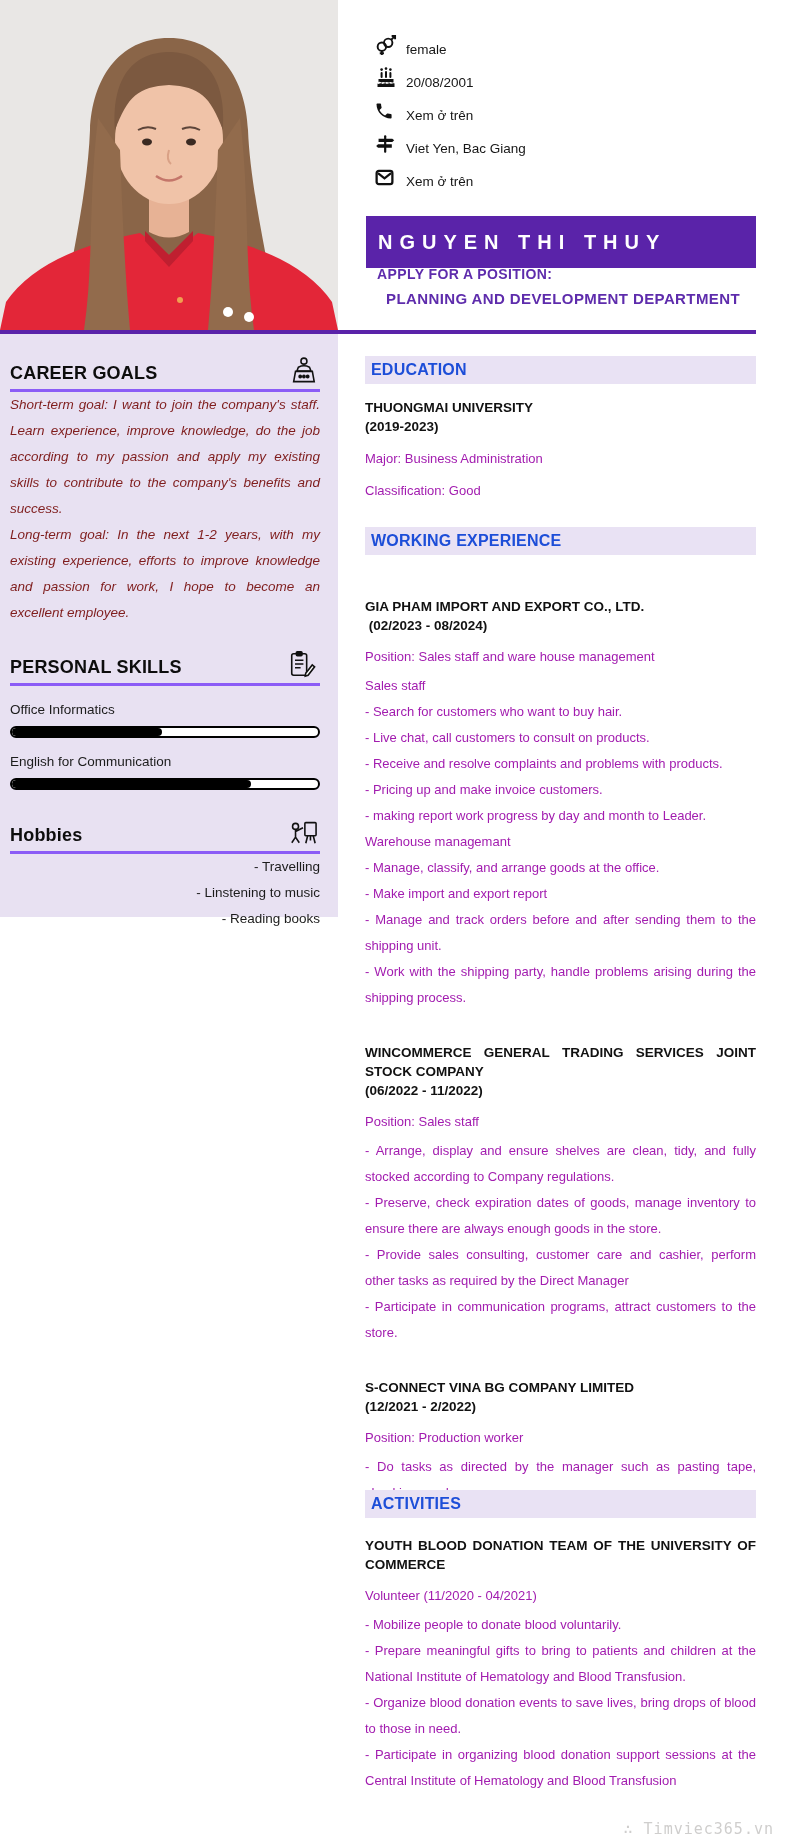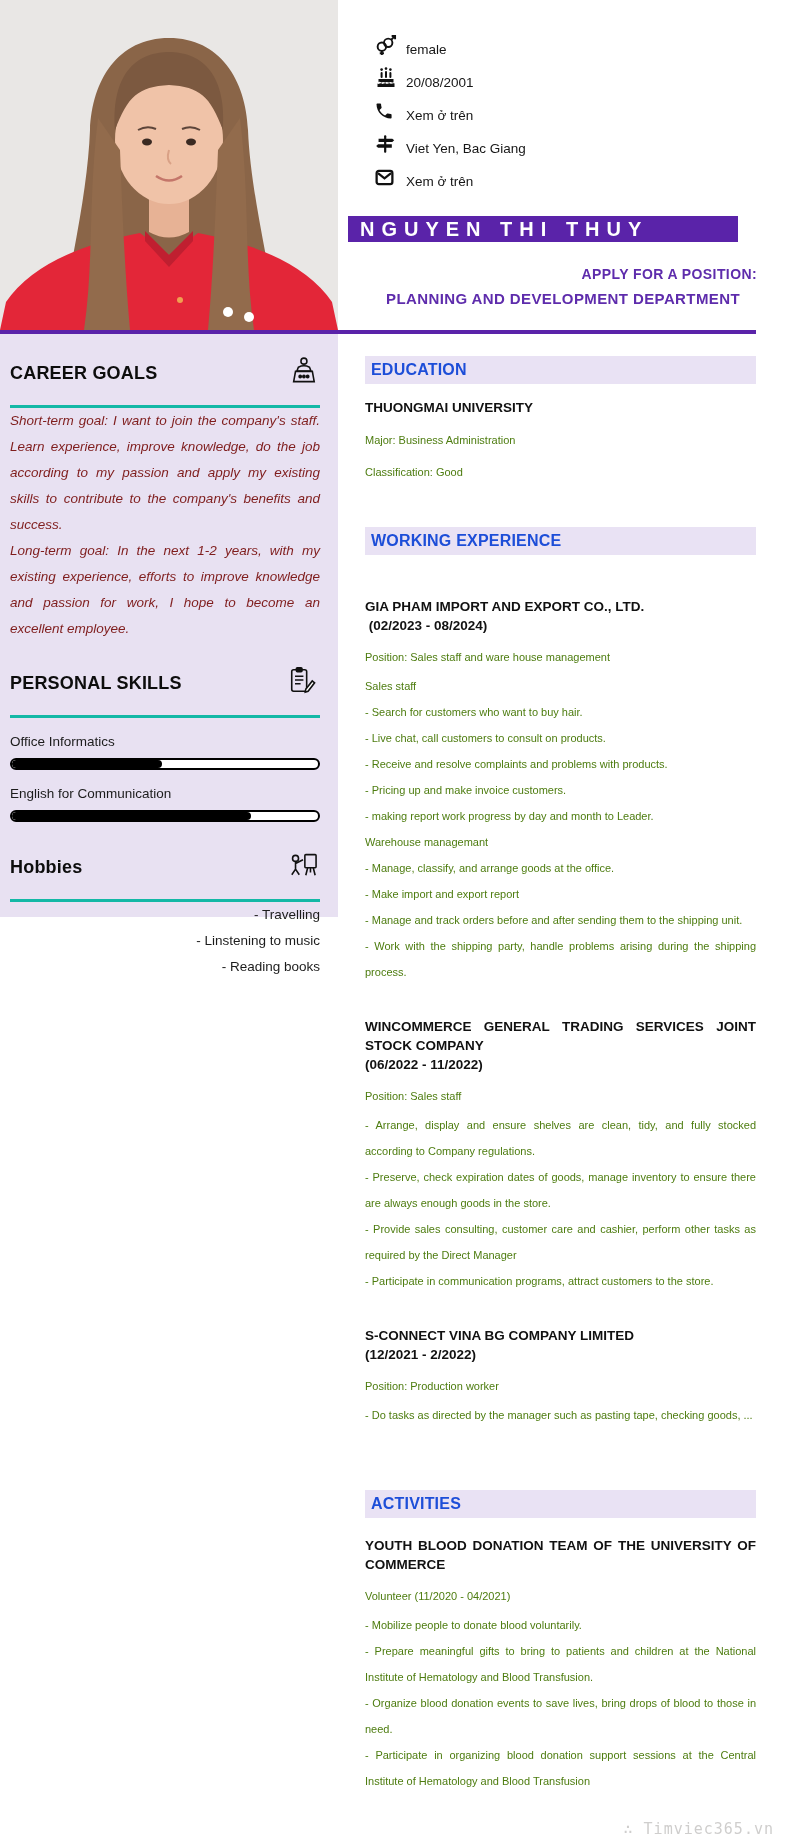--- a/index.html
+++ b/index.html
@@ -7,53 +7,53 @@
        font-family:"Liberation Sans","DejaVu Sans",sans-serif;color:#1c1c1c;}
   .abs{position:absolute;}
   
   .photo{left:0;top:0;width:338px;height:330px;}
   
   .contact{left:374px;top:24px;}
   .c-row{display:flex;align-items:flex-end;height:33px;}
   .c-ic{width:26px;height:24px;display:flex;align-items:center;justify-content:flex-start;margin-right:6px;}
   .c-tx{font-size:13.5px;color:#161616;}
   
-  .banner{left:348px;top:216px;width:390px;height:26px;background:var(--accent,#5a23a9);
+  .banner{left:366px;top:216px;width:390px;height:52px;background:var(--accent,#5a23a9);
           display:flex;align-items:center;padding-left:12px;box-sizing:border-box;}
   .banner span{color:#fff;font-size:20px;font-weight:700;letter-spacing:7px;white-space:nowrap;}
   .apply{left:377px;top:262px;width:380px;color:var(--purple-text,#5e2cac);}
-  .apply-1{font-size:14px;font-weight:600;letter-spacing:.4px;line-height:24px;text-align:right;}
+  .apply-1{font-size:14px;font-weight:600;letter-spacing:.4px;line-height:24px;}
   .apply-2{font-size:15px;font-weight:600;letter-spacing:.4px;line-height:26px;padding-left:9px;}
   .rule{left:0;top:330px;width:756px;height:4px;background:var(--accent,#5a23a9);}
   
   .sidebar{left:0;top:334px;width:338px;height:583px;background:var(--sidebar-bg,#e8e1f2);
            box-sizing:border-box;padding:22px 18px 0 10px;}
   .sb-head{display:flex;justify-content:space-between;align-items:flex-end;
-           border-bottom:3px solid #14b8a6;padding-bottom:21px;}
+           border-bottom:3px solid #8b5cf6;padding-bottom:5px;}
   .sb-title{font-size:18px;font-weight:700;letter-spacing:.2px;color:#0d0d0d;}
   .sb-ic{width:34px;height:28px;}
   .sb-p{margin:0 0 0;font-size:13.5px;line-height:26px;text-align:justify;color:#7f1d1d;font-style:italic;}
   .mt24{margin-top:24px;}.mt28{margin-top:28px;}
   .skill{margin-top:15px;}
   .skill-name{font-size:13.5px;line-height:18px;margin-bottom:7px;}
   .skill-bar{height:12px;border:2px solid #000;border-radius:7px;background:#fff;
              box-sizing:border-box;overflow:hidden;}
   .skill-fill{height:100%;background:#000;border-radius:6px;}
   .hobby{font-size:13.5px;line-height:26px;text-align:right;}
   .hobby:first-of-type{margin-top:8px;}
   
   .sec{left:365px;width:391px;}
   .sec-edu{top:356px;}
   .sec-work{top:527px;}
   .sec-act{top:1490px;}
   .h-band{background:var(--band-bg,#e9e2f4);height:28px;line-height:28px;
           font-size:16px;font-weight:700;padding-left:6px;color:#1d4ed8;letter-spacing:.2px;}
   .company{font-size:13.5px;font-weight:700;line-height:19px;text-align:justify;color:#111;}
   .period{font-size:13.5px;font-weight:700;line-height:19px;color:#111;white-space:pre-wrap;}
-  .p{margin:0;font-size:11px;line-height:26px;text-align:justify;color:#4d7c0f;}
+  .p{margin:0;font-size:13px;line-height:26px;text-align:justify;color:#a21caf;}
   .pos{margin-top:9px;margin-bottom:3px;}
   .mt14{margin-top:14px;}.mt10{margin-top:10px;}.mt6{margin-top:6px;}
   .job-first{margin-top:42px;}
   .job + .job{margin-top:32px;}
   .act-org{margin-top:18px;}
   .act-bullets{margin-top:0;}
   .watermark{right:26px;top:1820px;font-family:"DejaVu Sans Mono",monospace;
              font-size:15px;color:#cfcecd;letter-spacing:1px;}
   svg{display:block;}
 </style>
@@ -200,20 +200,21 @@
     </span>
   </div>
   <div class="hobby">- Travelling</div>
   <div class="hobby">- Linstening to music</div>
   <div class="hobby">- Reading books</div>
 </aside>
 
 <section class="abs sec sec-edu">
   <div class="h-band">EDUCATION</div>
   <div class="company mt14">THUONGMAI UNIVERSITY</div>
+  <div class="period">(2019-2023)</div>
   <p class="p mt10">Major: Business Administration</p>
   <p class="p mt6">Classification: Good</p>
 </section>
 
 <section class="abs sec sec-work">
   <div class="h-band">WORKING EXPERIENCE</div>
 
   <div class="job job-first">
     <div class="company">GIA PHAM IMPORT AND EXPORT CO., LTD.</div>
     <div class="period"> (02/2023 - 08/2024)</div>

